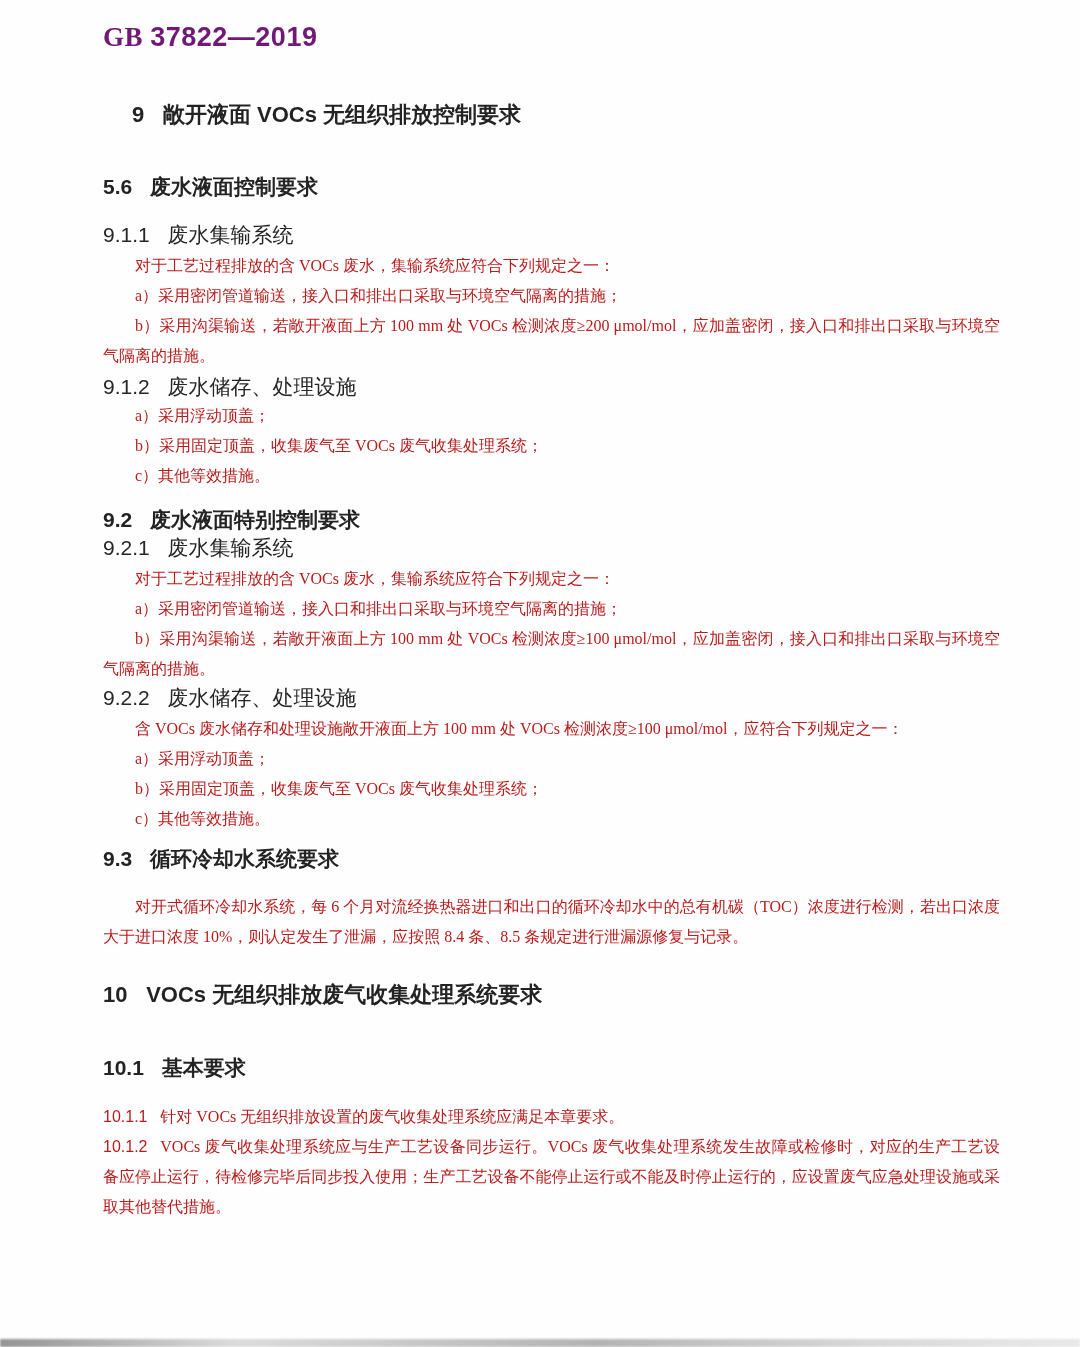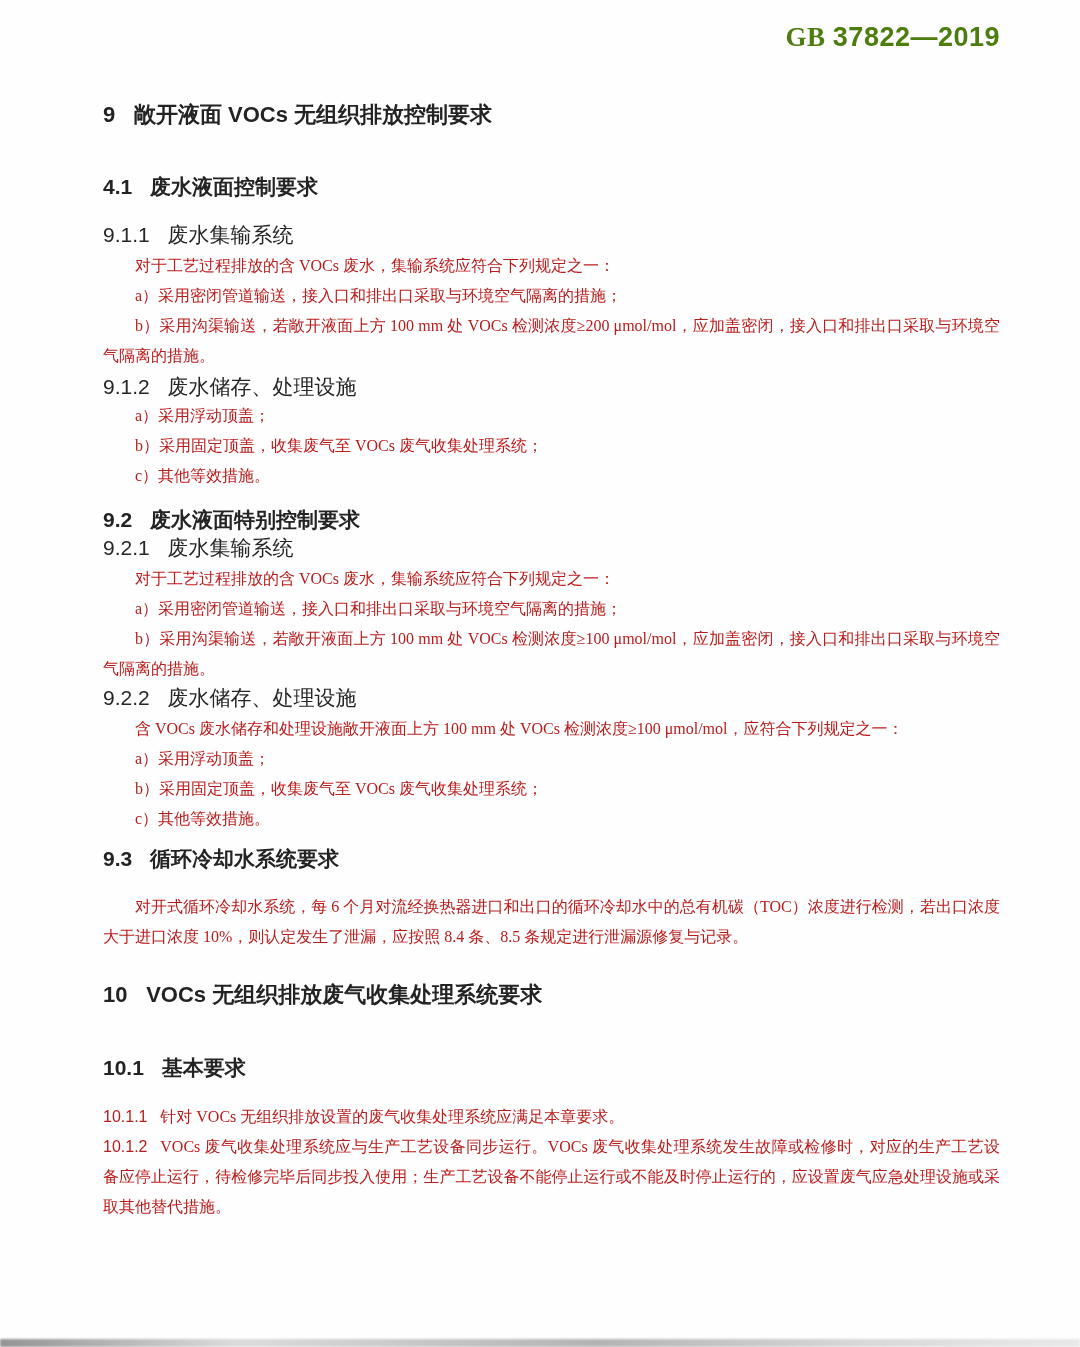--- a/index.html
+++ b/index.html
@@ -30,26 +30,26 @@
     background: linear-gradient(90deg,
       rgba(60,60,60,0.55) 0%,
       rgba(120,120,120,0.25) 22%,
       rgba(90,90,90,0.45) 55%,
       rgba(130,130,130,0.30) 80%,
       rgba(150,150,150,0.20) 100%);
     filter: blur(1px);
   }
 
   .running-header {
-    text-align: right;
+    text-align: left;
     font-weight: bold;
     font-size: 27px;
     line-height: 34px;
     letter-spacing: 0.5px;
-    color: #4d7c0f;
+    color: #701a75;
     white-space: nowrap;
   }
   .running-header .gb {
     font-family: "Liberation Serif", "DejaVu Serif", serif;
   }
   .running-header .std-num {
     font-family: "Liberation Sans", "DejaVu Sans", sans-serif;
   }
 
   .h-ch {
@@ -86,21 +86,21 @@
   }
   .para.indent {
     text-indent: 2em;
   }
   .run-num {
     font-family: "Liberation Sans", "DejaVu Sans", sans-serif;
     margin-right: 0.8em;
   }
 
   
-  [data-name="chapter-9-heading"]   { margin-top: 46px; }
+  [data-name="chapter-9-heading"]   { margin-top: 46px; margin-left: 29px; }
   [data-name="section-9-1-heading"] { margin-top: 43px; }
   [data-name="clause-9-1-1-heading"]{ margin-top: 20px; }
   [data-name="para-9-1-1-intro"]    { margin-top: 2px; }
   [data-name="clause-9-1-2-heading"]{ margin-top: 2px; }
   [data-name="section-9-2-heading"] { margin-top: 15px; }
   [data-name="clause-9-2-1-heading"]{ }
   [data-name="para-9-2-1-intro"]    { margin-top: 2px; }
   [data-name="clause-9-2-2-heading"]{ margin-top: 0px; }
   [data-name="para-9-2-2-intro"]    { margin-top: 2px; }
   [data-name="section-9-3-heading"] { margin-top: 11px; }
@@ -118,21 +118,21 @@
   <div class="running-header" data-name="page-header-standard-number">
     <span class="gb" data-name="standard-prefix">GB</span>
     <span class="std-num" data-name="standard-number">37822—2019</span>
   </div>
 
   <div class="h-ch" data-name="chapter-9-heading">
     <span class="num" data-name="chapter-number">9</span><span data-name="chapter-title">敞开液面 VOCs 无组织排放控制要求</span>
   </div>
 
   <div class="h-sec" data-name="section-9-1-heading">
-    <span class="num" data-name="section-number">4.1</span><span data-name="section-title">废水液面控制要求</span>
+    <span class="num" data-name="section-number">5.6</span><span data-name="section-title">废水液面控制要求</span>
   </div>
 
   <div class="h-cl" data-name="clause-9-1-1-heading">
     <span class="num" data-name="clause-number">9.1.1</span><span data-name="clause-title">废水集输系统</span>
   </div>
   <p class="para indent" data-name="para-9-1-1-intro">对于工艺过程排放的含 VOCs 废水，集输系统应符合下列规定之一：</p>
   <p class="para indent" data-name="para-9-1-1-item-a">a）采用密闭管道输送，接入口和排出口采取与环境空气隔离的措施；</p>
   <p class="para indent" data-name="para-9-1-1-item-b">b）采用沟渠输送，若敞开液面上方 100 mm 处 VOCs 检测浓度≥200 μmol/mol，应加盖密闭，接入口和排出口采取与环境空气隔离的措施。</p>
 
   <div class="h-cl" data-name="clause-9-1-2-heading">

